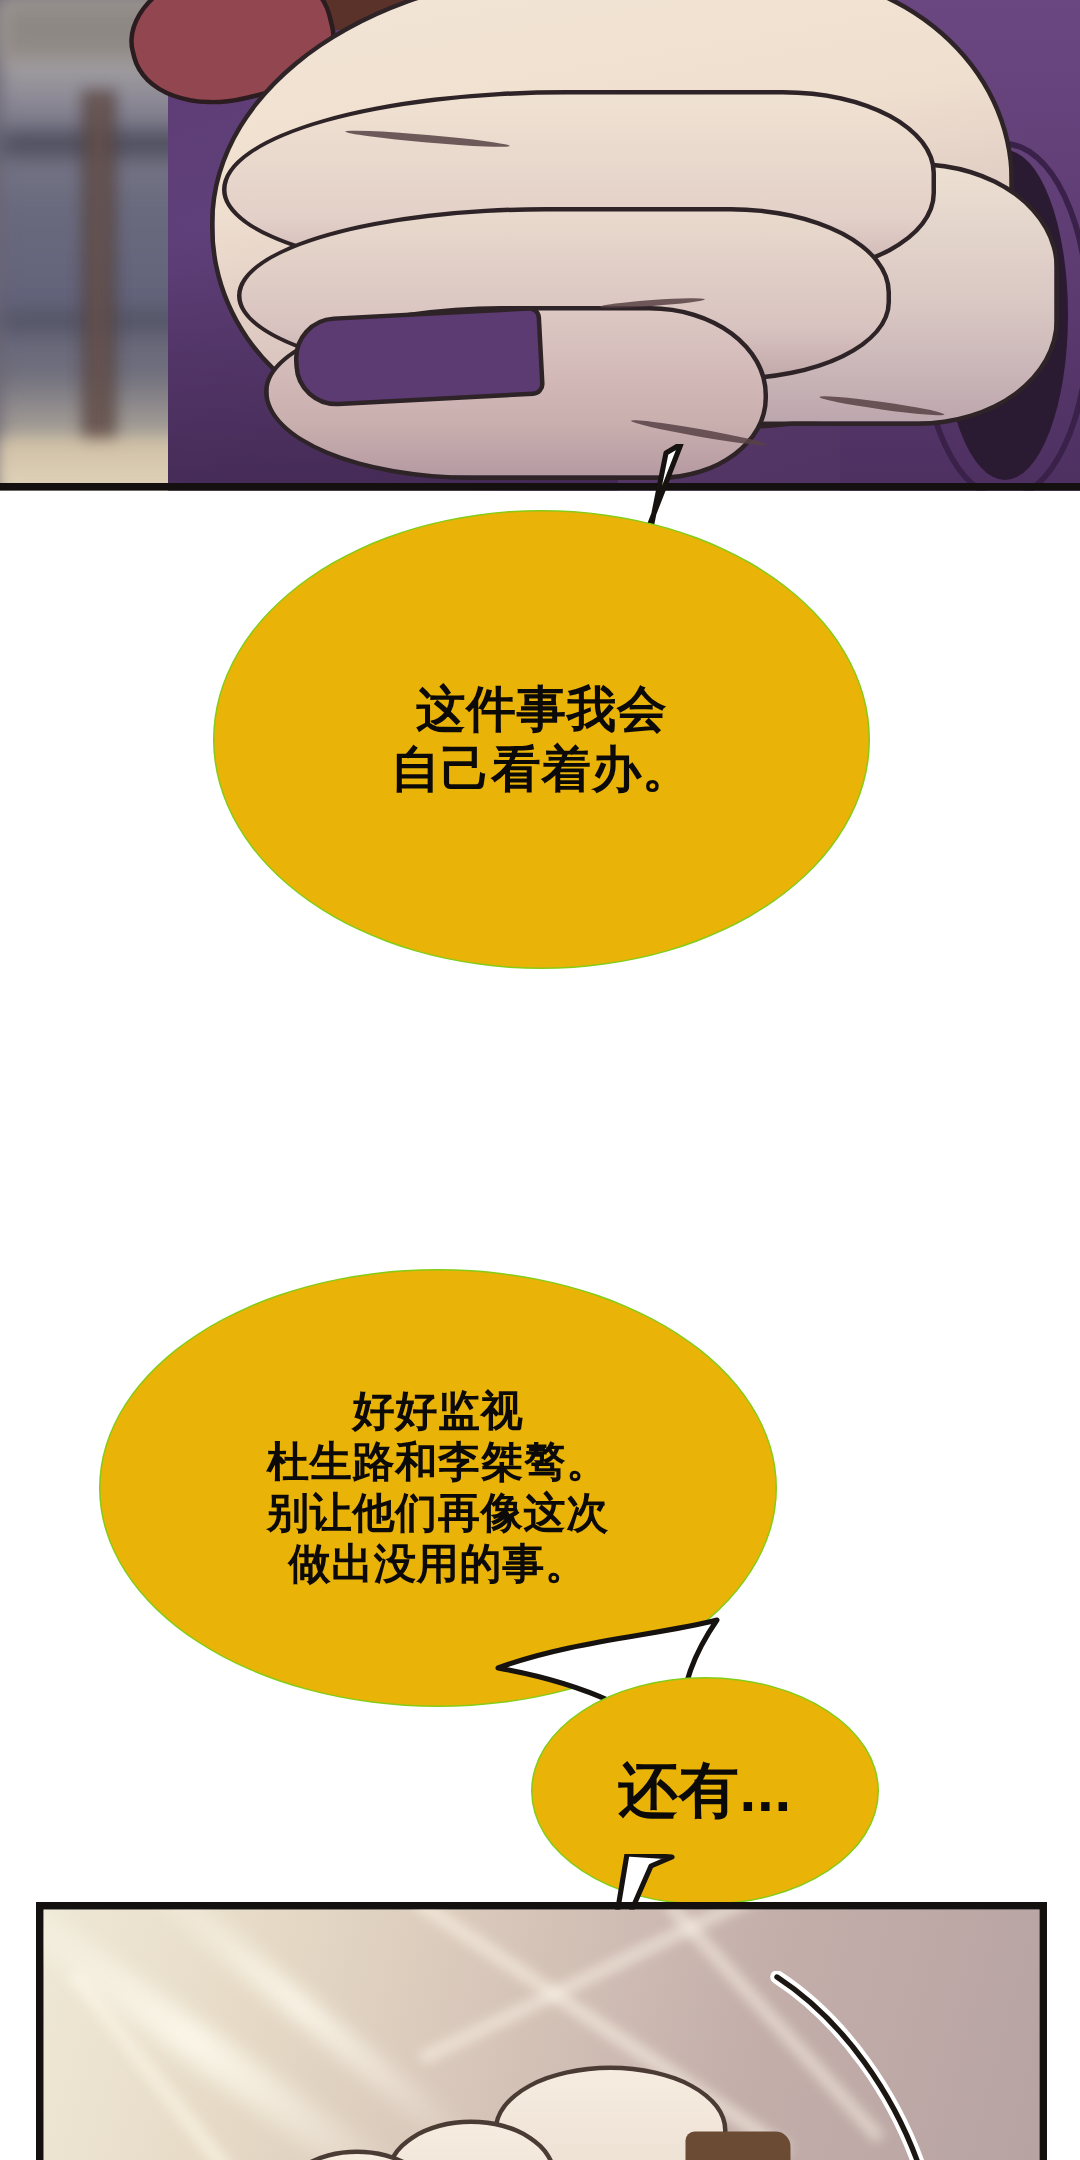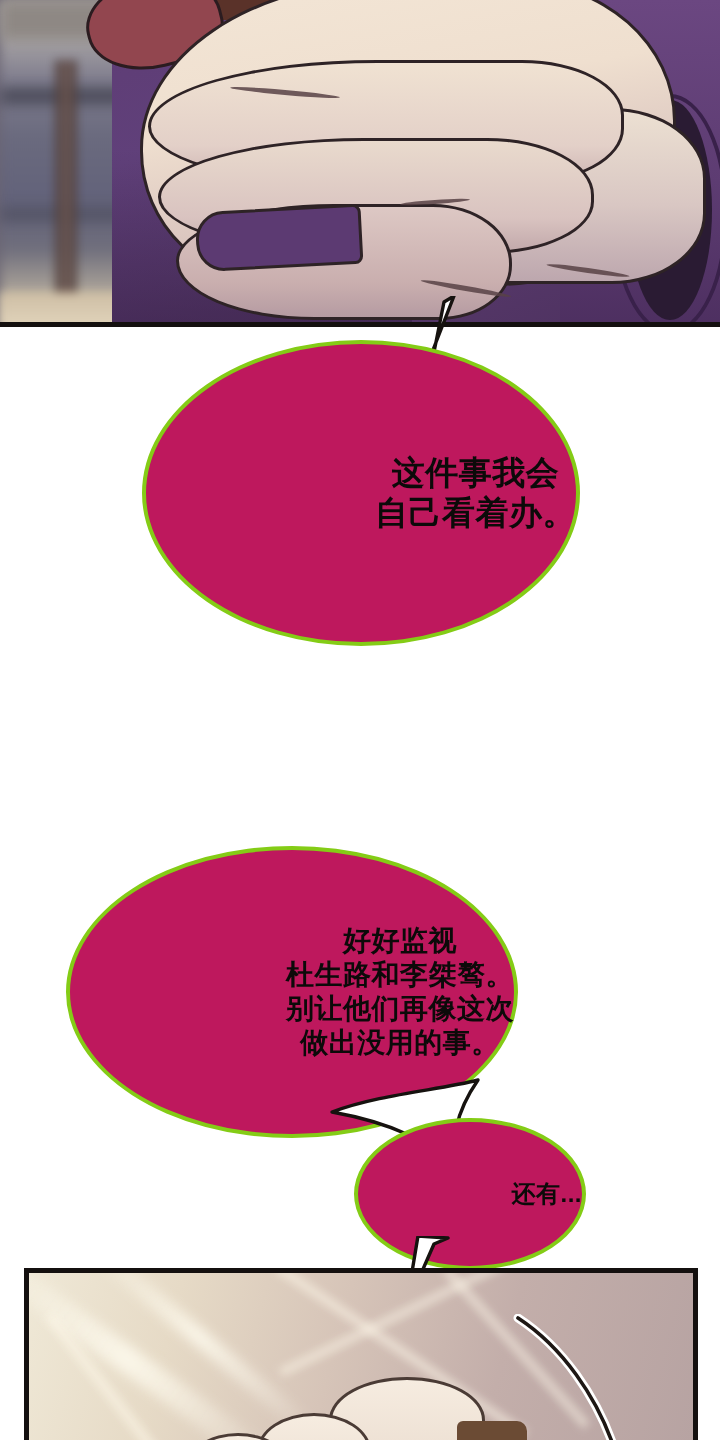--- a/index.html
+++ b/index.html
@@ -149,43 +149,43 @@
   .crease {
     position: absolute;
     background: #584245;
     border-radius: 50%;
     opacity: .85;
   }
 
   
   .bubble {
     position: absolute;
-    background: #be185d;
-    border: 4px solid #84cc16;
+    background: #eab308;
+    border: 1px solid #84cc16;
     border-radius: 50%;
     display: flex;
     align-items: center;
-    justify-content: flex-end;
+    justify-content: center;
     box-sizing: border-box;
   }
   .bubble-text {
     text-align: center;
     color: #0c0a09;
     font-weight: 700;
     line-height: 1.22;
     letter-spacing: .5px;
     white-space: pre-line;
     -webkit-font-smoothing: antialiased;
   }
   #bubble-1 { left: 142px; top: 340px; width: 438px; height: 306px; }
   #bubble-1 .bubble-text { font-size: 33px; }
   #bubble-2 { left: 66px; top: 846px; width: 452px; height: 292px; }
   #bubble-2 .bubble-text { font-size: 28px; }
   #bubble-3 { left: 354px; top: 1118px; width: 232px; height: 152px; }
-  #bubble-3 .bubble-text { font-size: 24px; }
+  #bubble-3 .bubble-text { font-size: 40px; }
 
   .tail { position: absolute; }
   #tail-1 { left: 396px; top: 296px; width: 70px; height: 80px; }
   #tail-2 { left: 330px; top: 1076px; width: 180px; height: 110px; }
   #tail-3 { left: 400px; top: 1236px; width: 80px; height: 80px; }
 
   
   #panel-bottom {
     position: absolute;
     left: 24px; top: 1268px;

